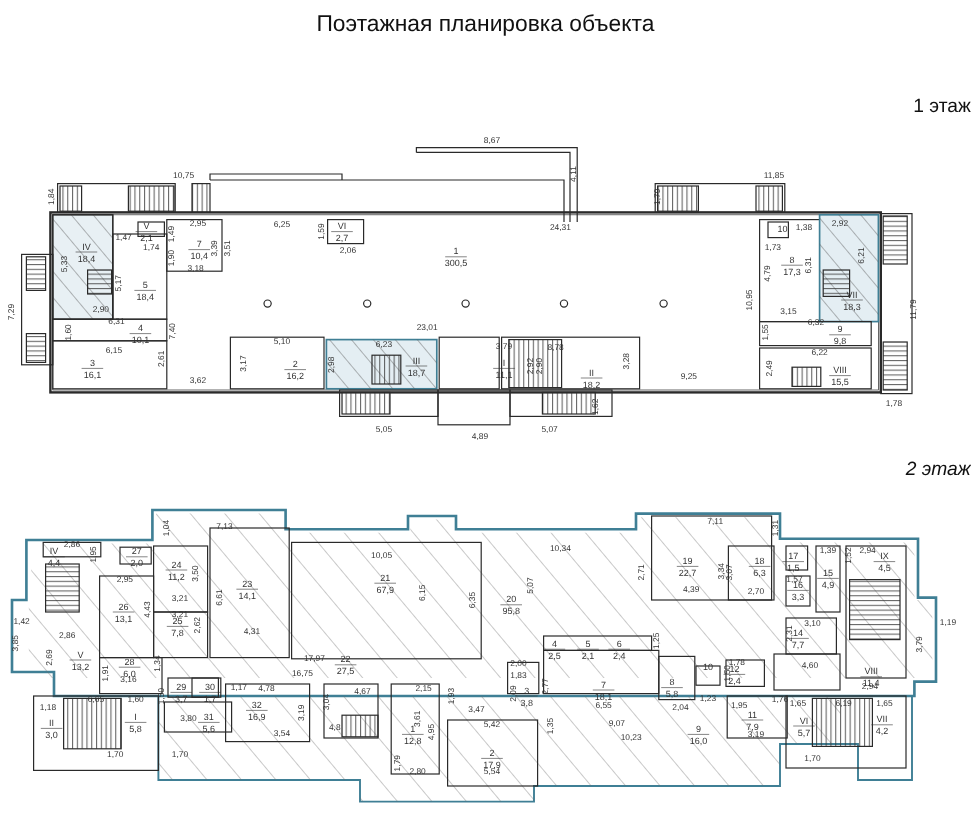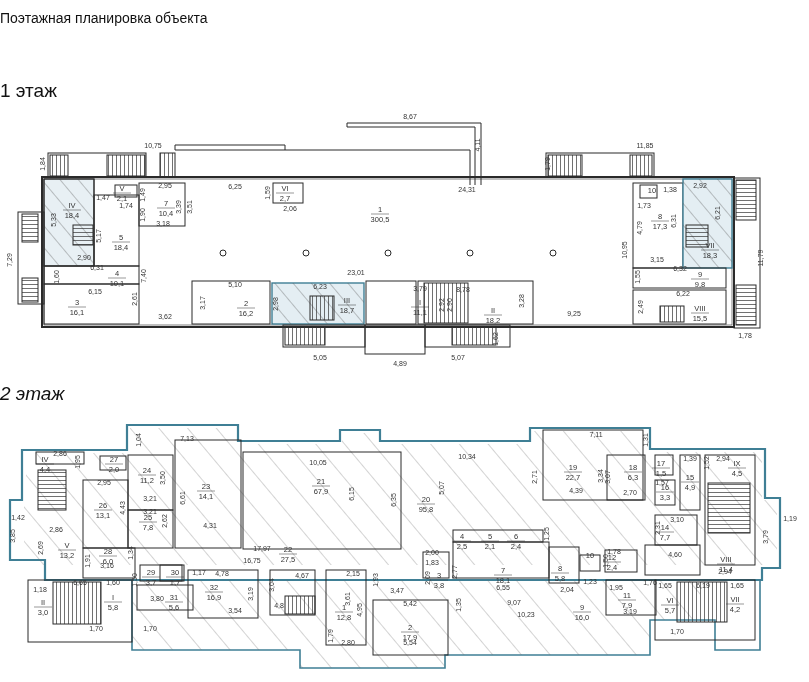--- a/index.html
+++ b/index.html
@@ -1,18 +1,18 @@
 <!DOCTYPE html>
 <html><head>
 <meta charset="utf-8">
 <style>
   html, body { margin: 0; padding: 0; background: #ffffff; }
   body { width: 809px; height: 682px; position: relative; overflow: hidden; font-family: "Liberation Sans", sans-serif; }
-  .title { position: absolute; left: 0; width: 809px; top: 10px; text-align: left; font-size: 14px; color: #111; }
-  .floor-label { position: absolute; left: 0; width: 809px; text-align: left; font-size: 19px; color: #111; }
+  .title { position: absolute; left: 0; width: 809px; top: 10px; text-align: center; font-size: 19px; color: #111; }
+  .floor-label { position: absolute; left: 0; width: 809px; text-align: right; font-size: 16px; color: #111; }
   #floor1-label { top: 80px; }
   #floor2-label { top: 383px; font-style: italic; }
   svg.plan { position: absolute; left: 0; top: 0; }
   svg text { font-family: "Liberation Sans", sans-serif; fill: #333; }
   .dim { font-size: 7px; }
   .room-no { font-size: 7.5px; }
   .room-area { font-size: 7.5px; }
 </style>
 </head>
 <body>

